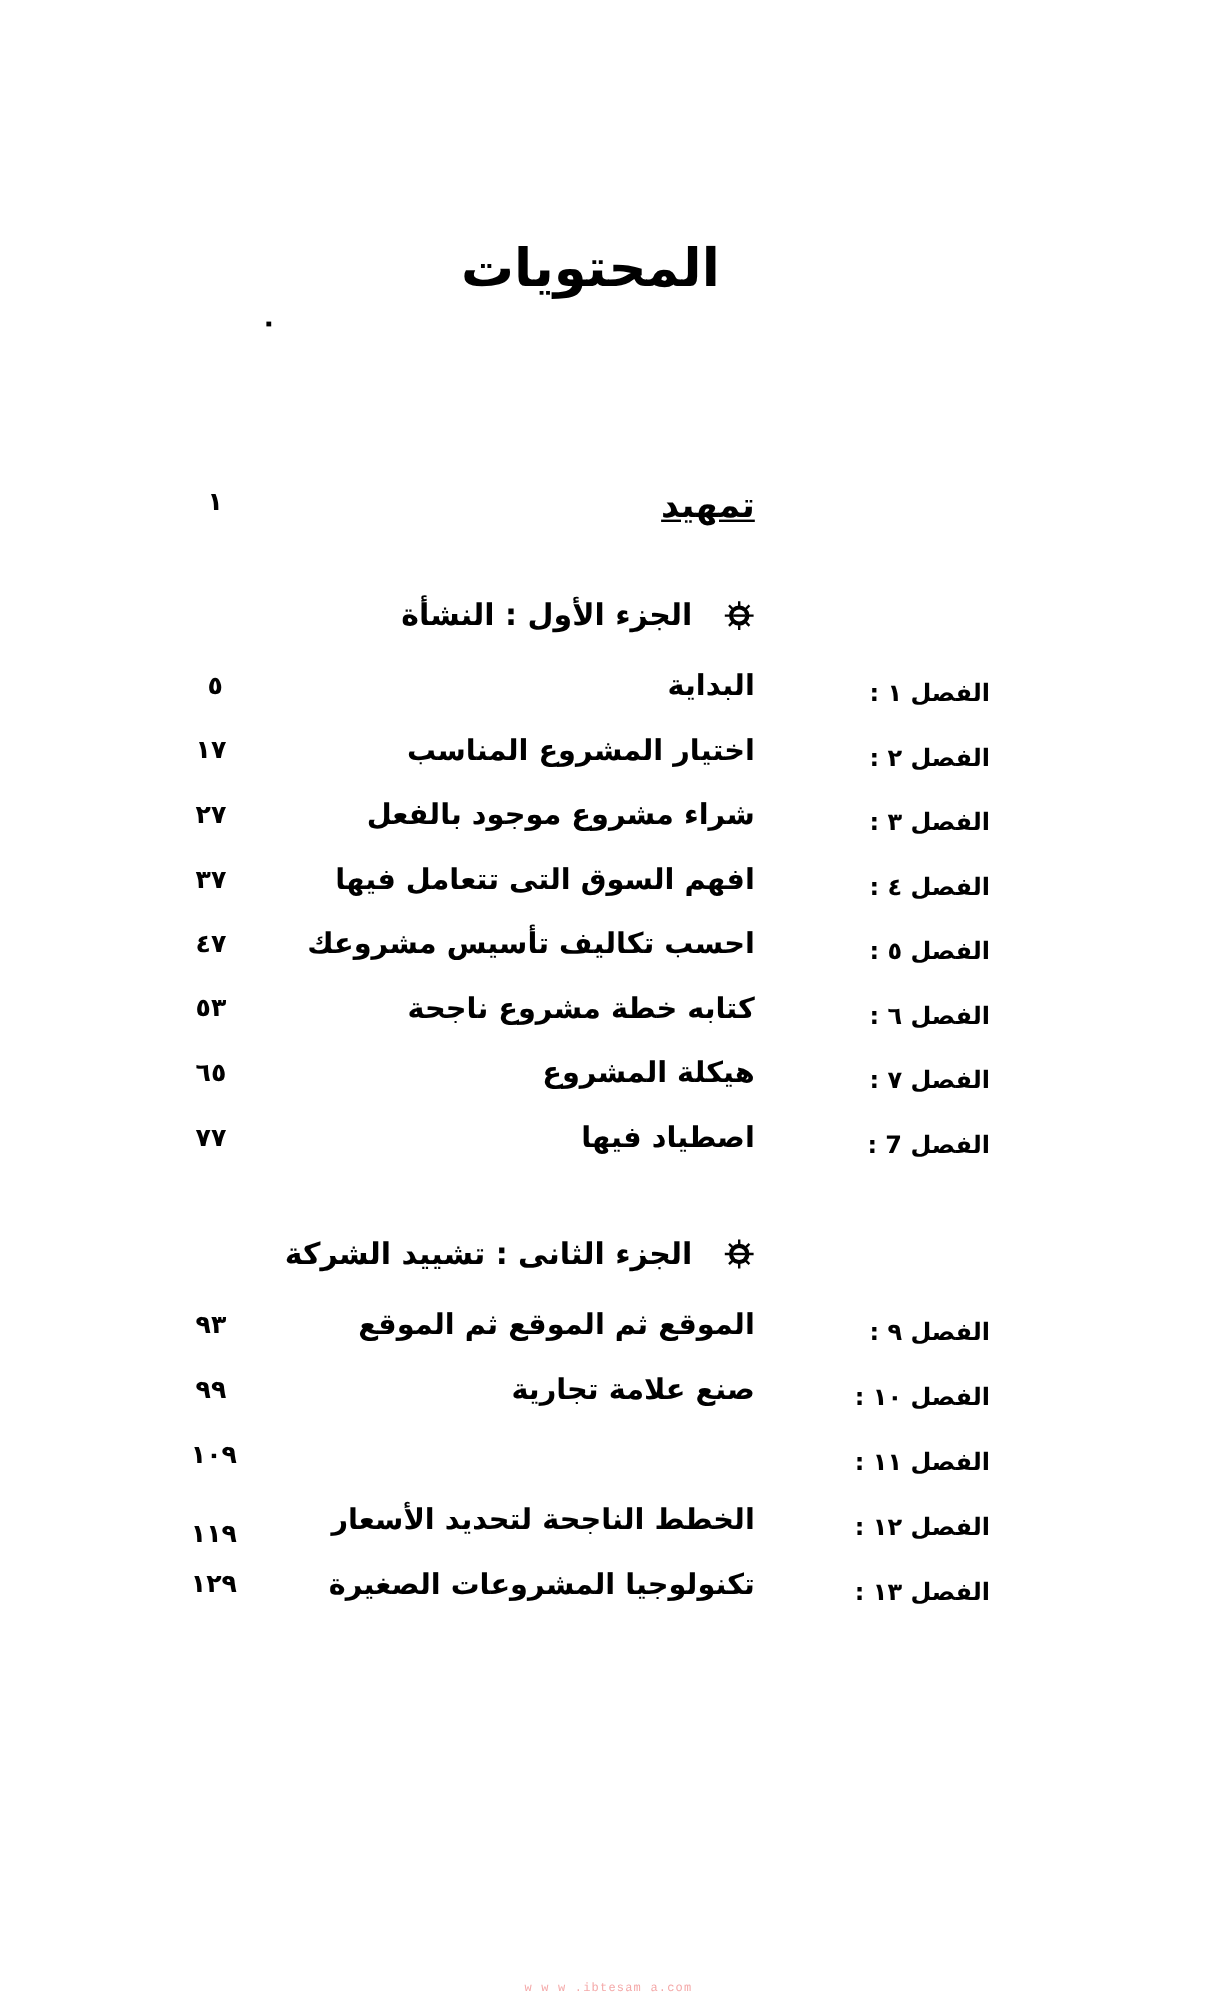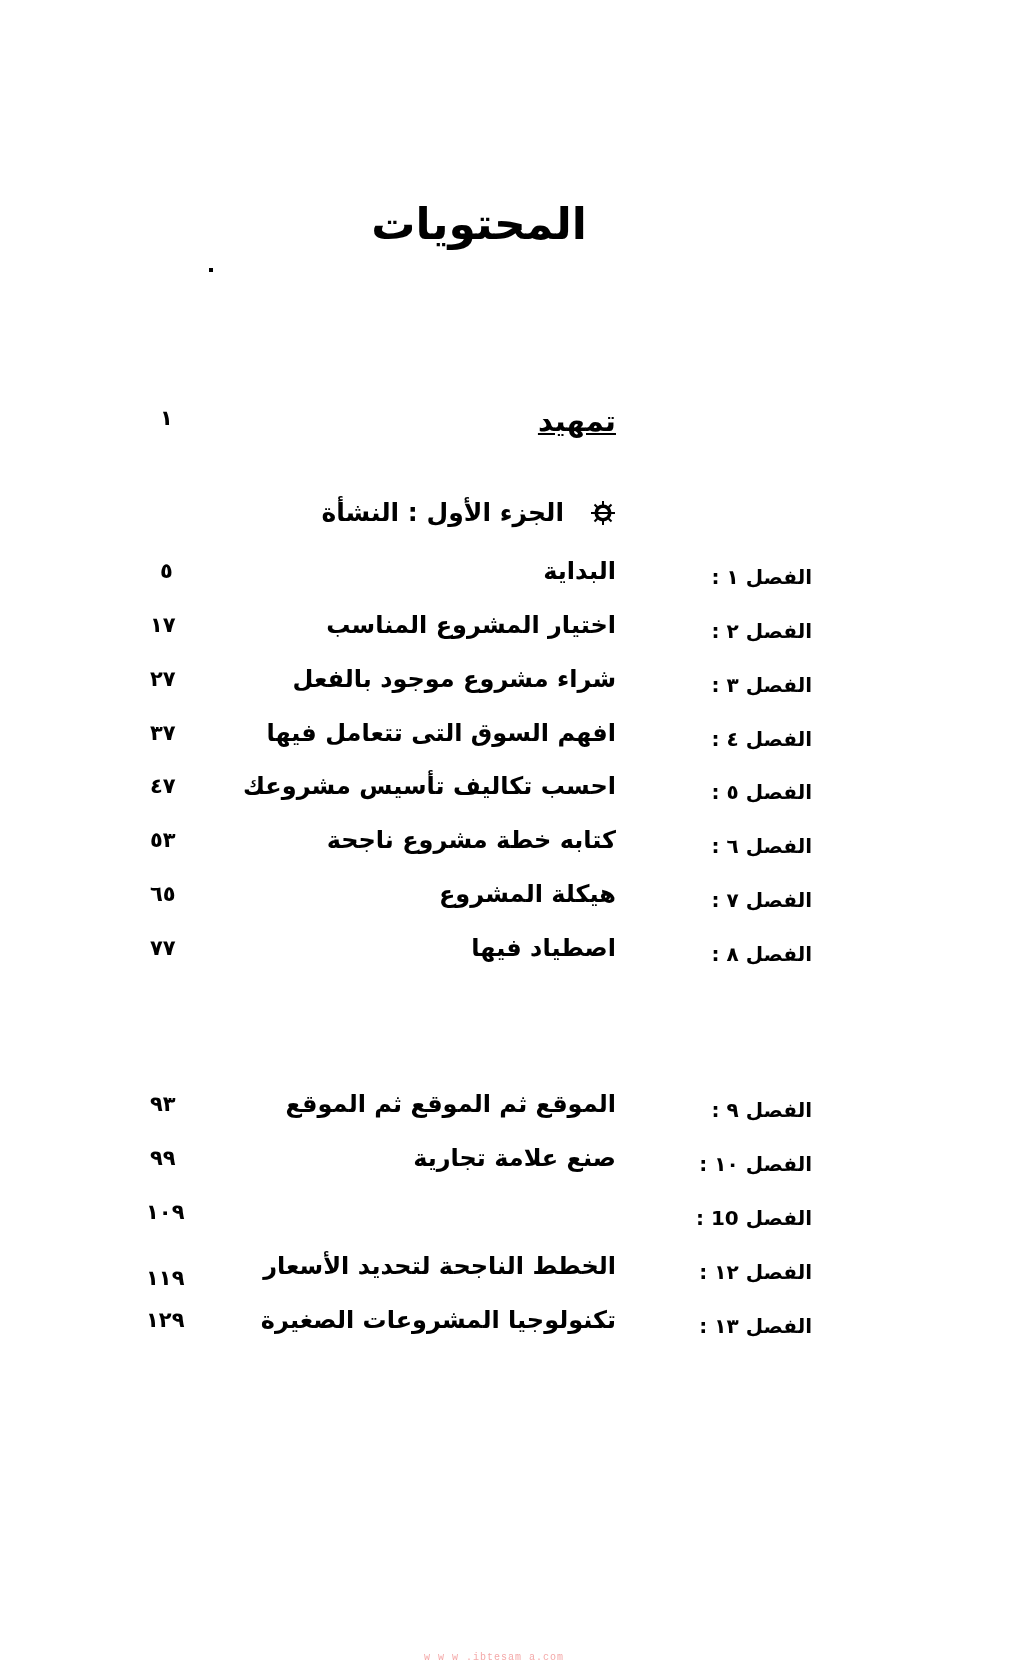--- a/index.html
+++ b/index.html
@@ -10,21 +10,21 @@
   body {
     width: 1020px;
     height: 1680px;
     position: relative;
     overflow: hidden;
     font-family: "DejaVu Sans", sans-serif;
     color: #000;
   }
   .page {
     position: absolute;
-    left: 4px; top: 0;
+    left: 17px; top: 0;
     width: 950px;
     height: 1680px;
   }
   .title {
     position: absolute;
     top: 198px;
     left: 0;
     width: 950px;
     text-align: center;
     font-size: 44px;
@@ -179,38 +179,60 @@
     <span class="chap-label">الفصل ٦ :</span>
     <span class="chap-title">كتابه خطة مشروع ناجحة</span>
     <span class="page-num">٥٣</span>
   </div>
   <div class="row" style="top:880px;">
     <span class="chap-label">الفصل ٧ :</span>
     <span class="chap-title">هيكلة المشروع</span>
     <span class="page-num">٦٥</span>
   </div>
   <div class="row" style="top:934px;">
-    <span class="chap-label">الفصل ٨ :</span>
+    <span class="chap-label">الفصل 7 :</span>
     <span class="chap-title">اصطياد فيها</span>
     <span class="page-num">٧٧</span>
   </div>
 
+  <div class="row" style="top:1030px;">
+    <div class="part-head" style="right:338px;">
+      <span class="part-title">الجزء الثانى : تشييد الشركة</span>
+      <svg class="ornament" viewBox="0 0 26 26">
+        <g fill="#000">
+          <circle cx="13" cy="13" r="8.5"></circle>
+          <g stroke="#000" stroke-width="2">
+            <line x1="13" y1="1" x2="13" y2="5"></line>
+              <line x1="13" y1="21" x2="13" y2="25"></line>
+            <line x1="1" y1="13" x2="5" y2="13"></line>
+              <line x1="21" y1="13" x2="25" y2="13"></line>
+            <line x1="4.5" y1="4.5" x2="7.3" y2="7.3"></line>
+              <line x1="18.7" y1="18.7" x2="21.5" y2="21.5"></line>
+            <line x1="21.5" y1="4.5" x2="18.7" y2="7.3"></line>
+              <line x1="4.5" y1="21.5" x2="7.3" y2="18.7"></line>
+          </g>
+        </g>
+        <circle cx="13" cy="13" r="5" fill="#fff"></circle>
+        <rect x="8" y="12" width="10" height="2" fill="#000"></rect>
+      </svg>
+    </div>
+  </div>
 
   <div class="row" style="top:1090px;">
     <span class="chap-label">الفصل ٩ :</span>
     <span class="chap-title">الموقع ثم الموقع ثم الموقع</span>
     <span class="page-num">٩٣</span>
   </div>
   <div class="row" style="top:1144px;">
     <span class="chap-label">الفصل ١٠ :</span>
     <span class="chap-title">صنع علامة تجارية</span>
     <span class="page-num">٩٩</span>
   </div>
   <div class="row" style="top:1198px;">
-    <span class="chap-label">الفصل 10 :</span>
+    <span class="chap-label">الفصل ١١ :</span>
     <span class="page-num" style="left:142px;">١٠٩</span>
   </div>
   <div class="row" style="top:1252px;">
     <span class="chap-label">الفصل ١٢ :</span>
     <span class="chap-title">الخطط الناجحة لتحديد الأسعار</span>
     <span class="page-num" style="left:142px;margin-top:12px;">١١٩</span>
   </div>
   <div class="row" style="top:1306px;">
     <span class="chap-label">الفصل ١٣ :</span>
     <span class="chap-title">تكنولوجيا المشروعات الصغيرة</span>

